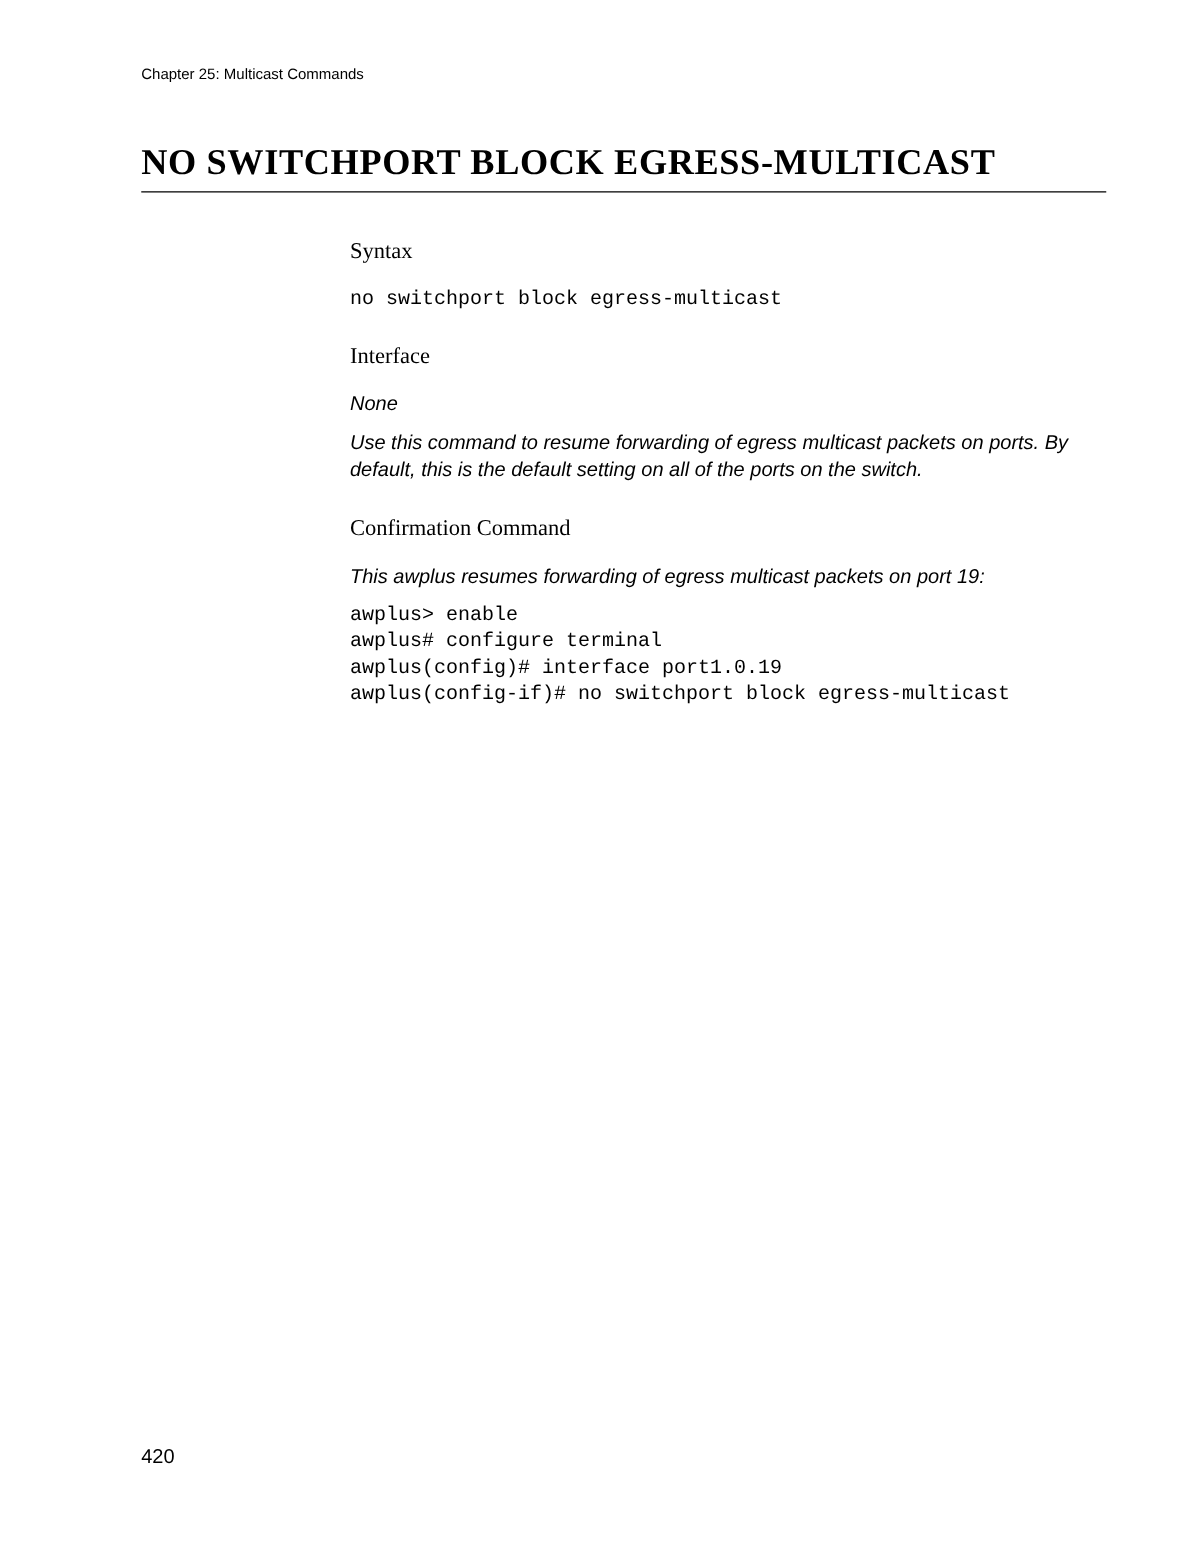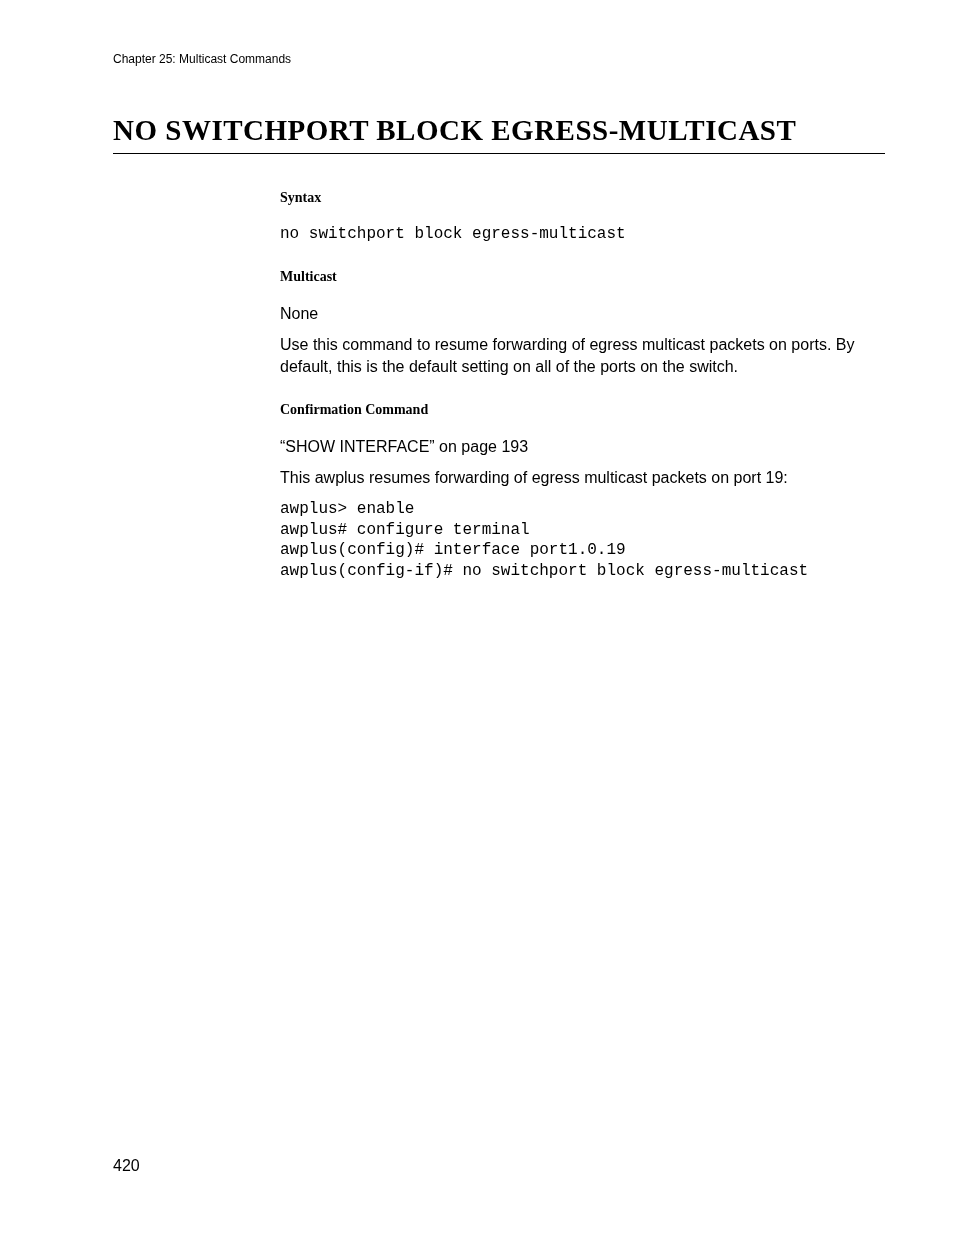--- a/index.html
+++ b/index.html
@@ -30,33 +30,34 @@
     letter-spacing: 0.5px;
     padding-bottom: 6px;
     border-bottom: 1.5px solid #000;
     margin-bottom: 36px;
   }
   .content {
     margin-left: 167px;
   }
   .section-heading {
     font-family: "Times New Roman", Times, serif;
-    font-weight: bold;
-    font-size: 14px;
+    font-weight: normal;
+    font-size: 18px;
     margin-top: 24px;
     margin-bottom: 18px;
   }
   .section-heading.first {
     margin-top: 0;
   }
   .body-text {
     font-family: Arial, Helvetica, sans-serif;
     font-size: 16px;
     line-height: 1.35;
     margin-bottom: 10px;
+    font-style: italic;
   }
   .mono {
     font-family: "Courier New", Courier, monospace;
     font-size: 16px;
     line-height: 1.3;
     white-space: pre;
     margin-bottom: 10px;
   }
   .page-number {
     position: absolute;
@@ -73,28 +74,27 @@
 
   <div class="chapter-header">Chapter 25: Multicast Commands</div>
 
   <div class="title">NO SWITCHPORT BLOCK EGRESS-MULTICAST</div>
 
   <div class="content">
 
     <div class="section-heading first">Syntax</div>
     <div class="mono">no switchport block egress-multicast</div>
 
-    <div class="section-heading">Multicast</div>
+    <div class="section-heading">Interface</div>
     <div class="body-text">None</div>
 
 
     <div class="body-text">Use this command to resume forwarding of egress multicast packets on ports. By default, this is the default setting on all of the ports on the switch.</div>
 
     <div class="section-heading">Confirmation Command</div>
-    <div class="body-text">“SHOW INTERFACE” on page 193</div>
 
     <div class="body-text">This awplus resumes forwarding of egress multicast packets on port 19:</div>
     <div class="mono">awplus&gt; enable
 awplus# configure terminal
 awplus(config)# interface port1.0.19
 awplus(config-if)# no switchport block egress-multicast</div>
 
   </div>
 
   <div class="page-number">420</div>

